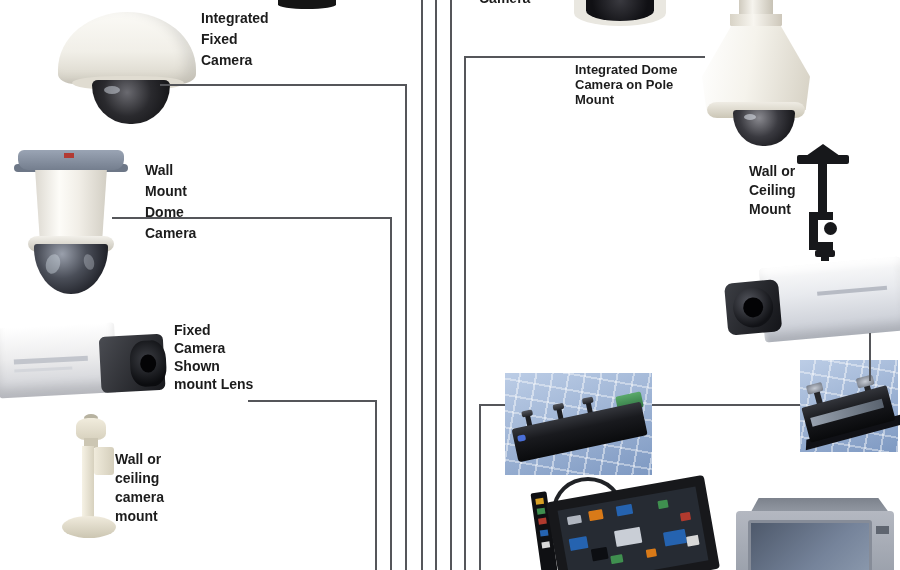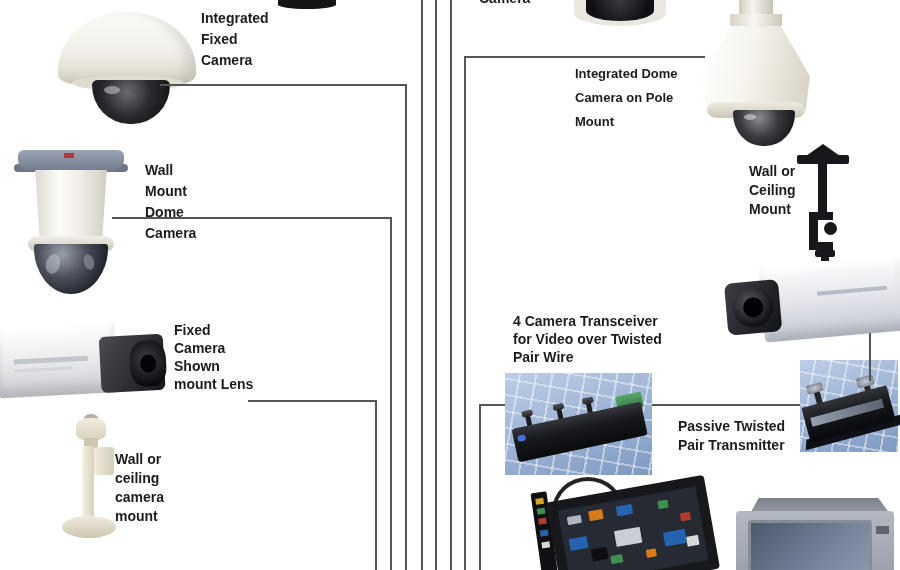--- a/index.html
+++ b/index.html
@@ -2,21 +2,21 @@
 <html><head>
 <meta charset="utf-8">
 <style>
   html,body{margin:0;padding:0;background:#fff;}
   #canvas{position:relative;width:900px;height:570px;background:#ffffff;overflow:hidden;
           font-family:"Liberation Sans",sans-serif;}
   .wire{position:absolute;background:#55565a;z-index:1;}
   .wire.over{z-index:3;}
   .label{position:absolute;font-weight:700;font-size:14px;line-height:19px;color:#1c1c1c;
          white-space:pre-line;z-index:4;}
-  .label.sm{font-size:13px;line-height:24px;}
+  .label.sm{font-size:13px;line-height:15px;}
   .label-clip{position:absolute;overflow:hidden;z-index:4;}
   .label-clip span{position:absolute;font-weight:700;font-size:14px;color:#1c1c1c;}
   .abs{position:absolute;}
   
   .bp{position:absolute;z-index:2;
       background-image:
         repeating-linear-gradient(100deg, rgba(255,255,255,0) 0 14px, rgba(255,255,255,.45) 14px 16px),
         repeating-linear-gradient(10deg,  rgba(255,255,255,0) 0 14px, rgba(255,255,255,.40) 14px 16px),
         linear-gradient(160deg,#bccde6,#7e99c2);}
   
@@ -186,25 +186,20 @@
 Dome
 Camera</div>
   <div class="label" style="left:174px;top:321px;line-height:18px;">Fixed
 Camera
 Shown
 mount Lens</div>
   <div class="label" style="left:115px;top:450px;">Wall or
 ceiling
 camera
 mount</div>
-  <div class="label" style="left:513px;top:312px;line-height:18px;">4 Camera Transceiver
-for Video over Twisted
-Pair Wire</div>
-  <div class="label" style="left:678px;top:417px;">Passive Twisted
-Pair Transmitter</div>
 
   <div>
     <div class="abs dc-body"></div>
     <div class="abs dc-rim"></div>
     <div class="abs dc-dome"></div>
     <div class="abs dc-hl"></div>
   </div>
 
   <div class="abs crop-blob"></div>
   <div class="abs crop-ring"></div>

